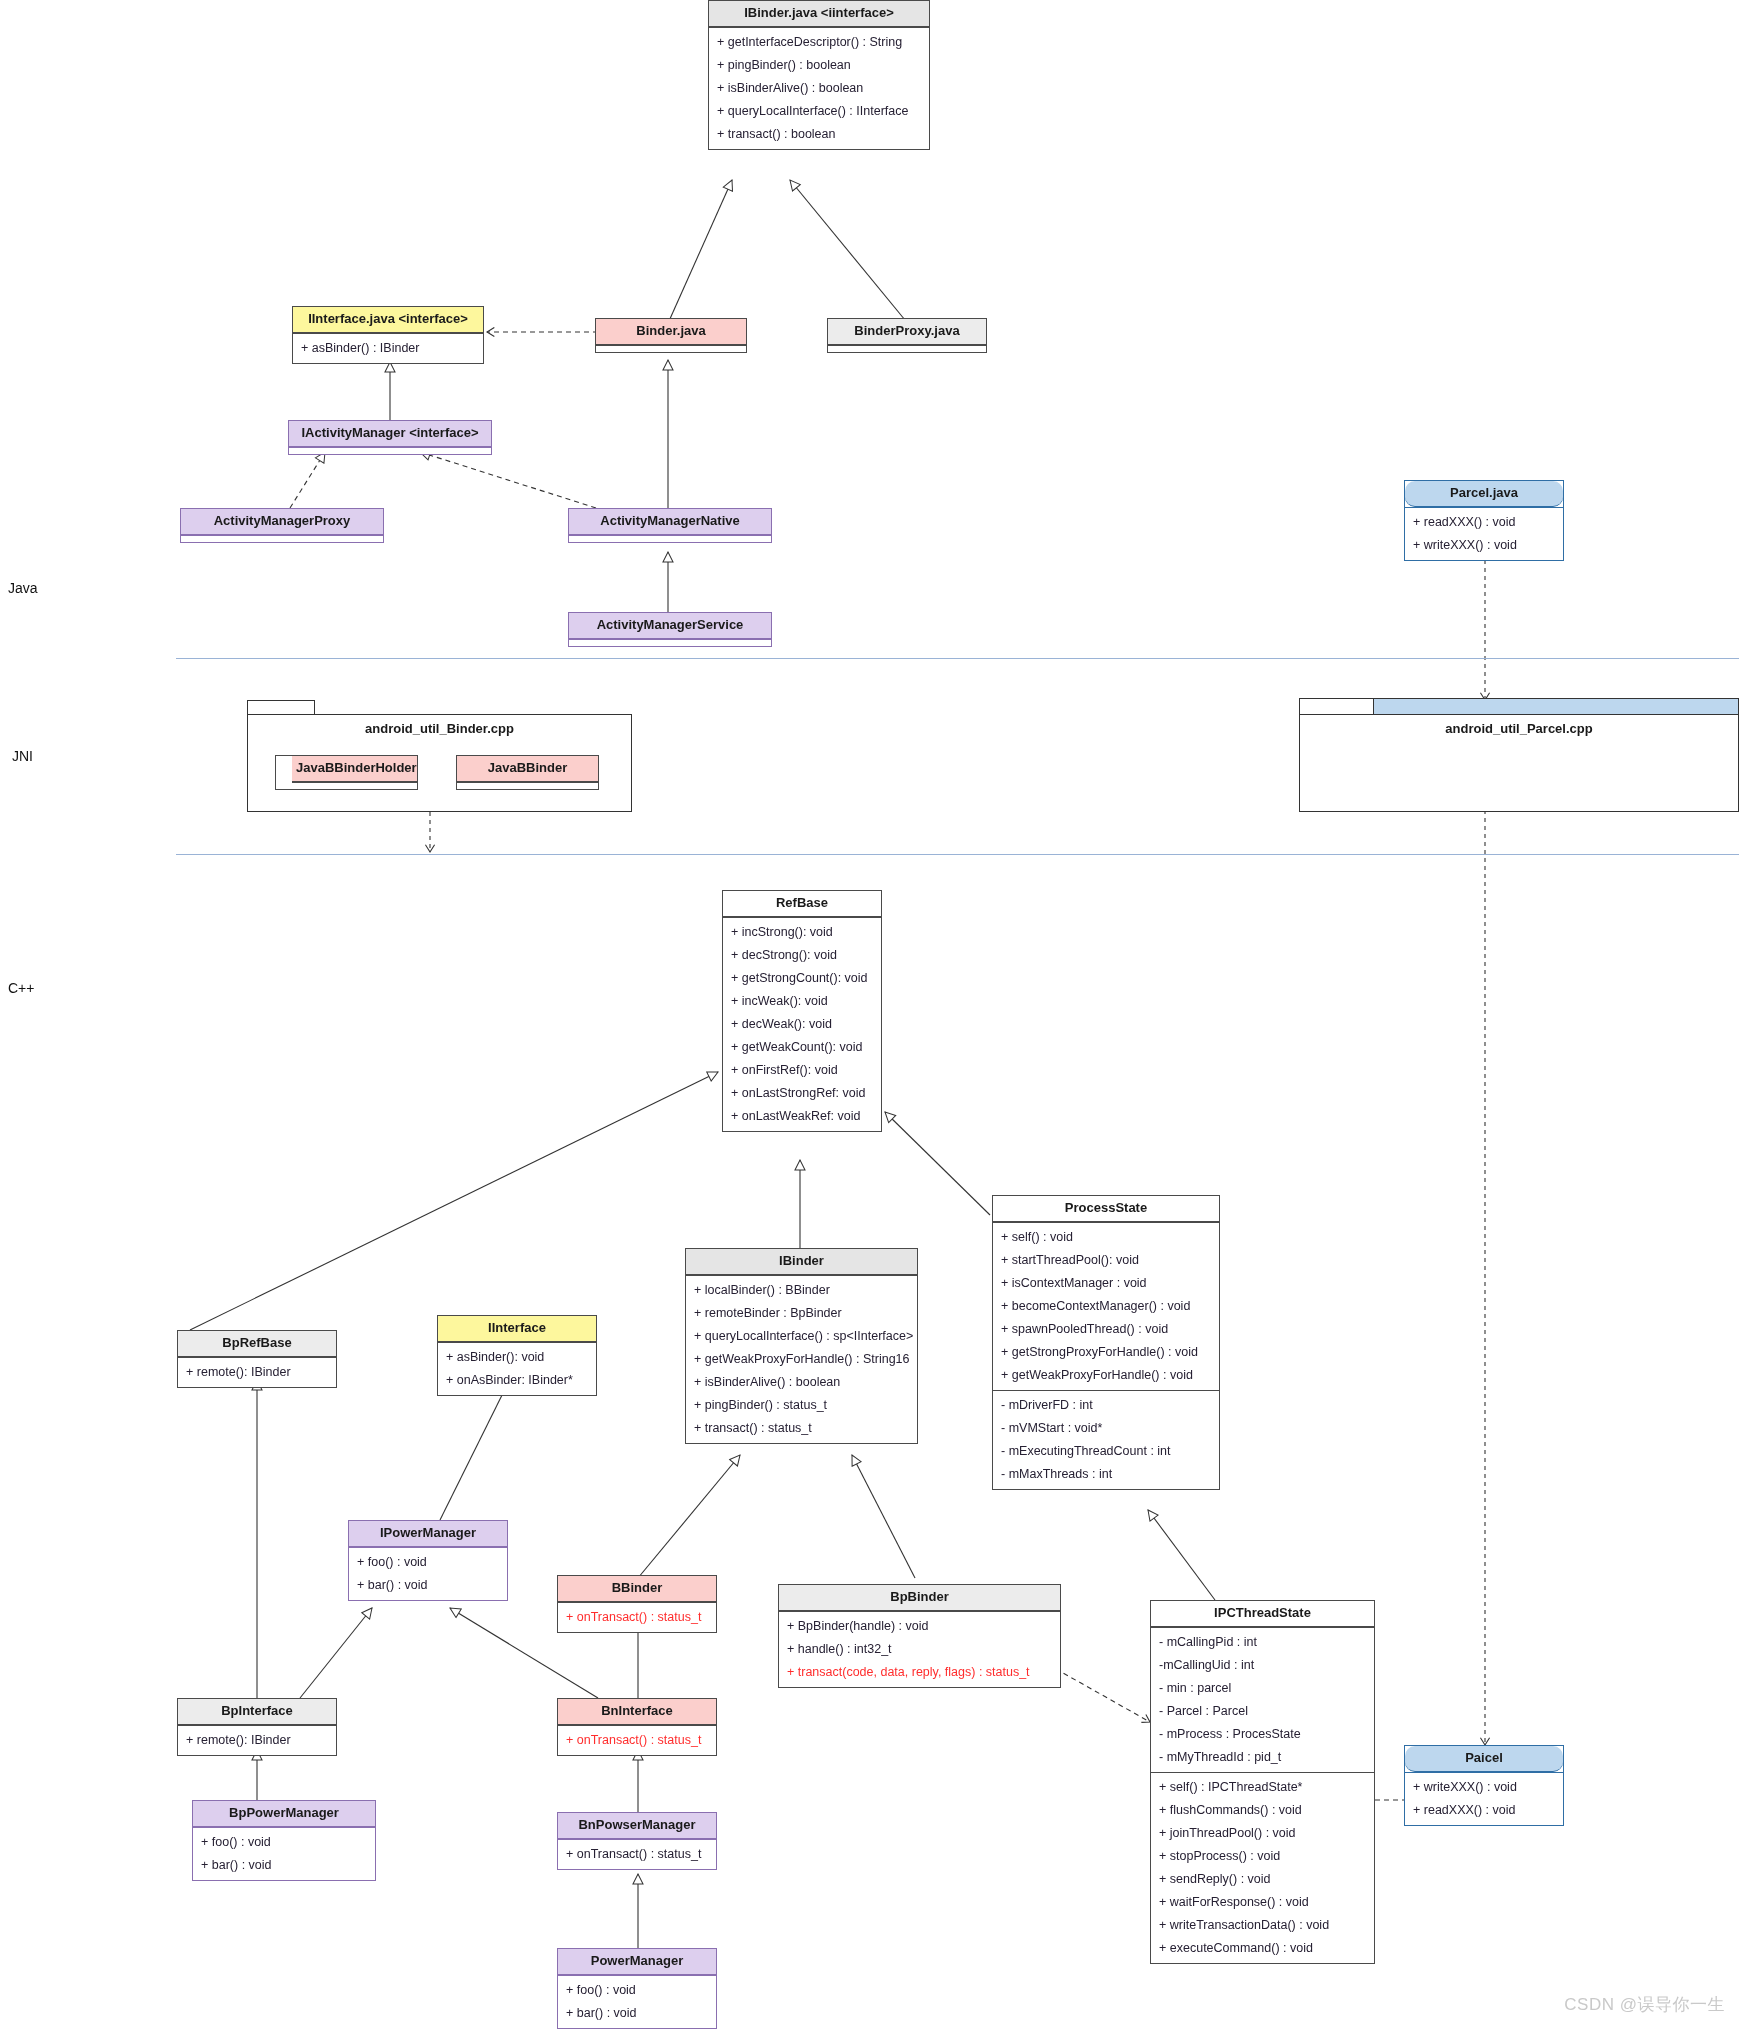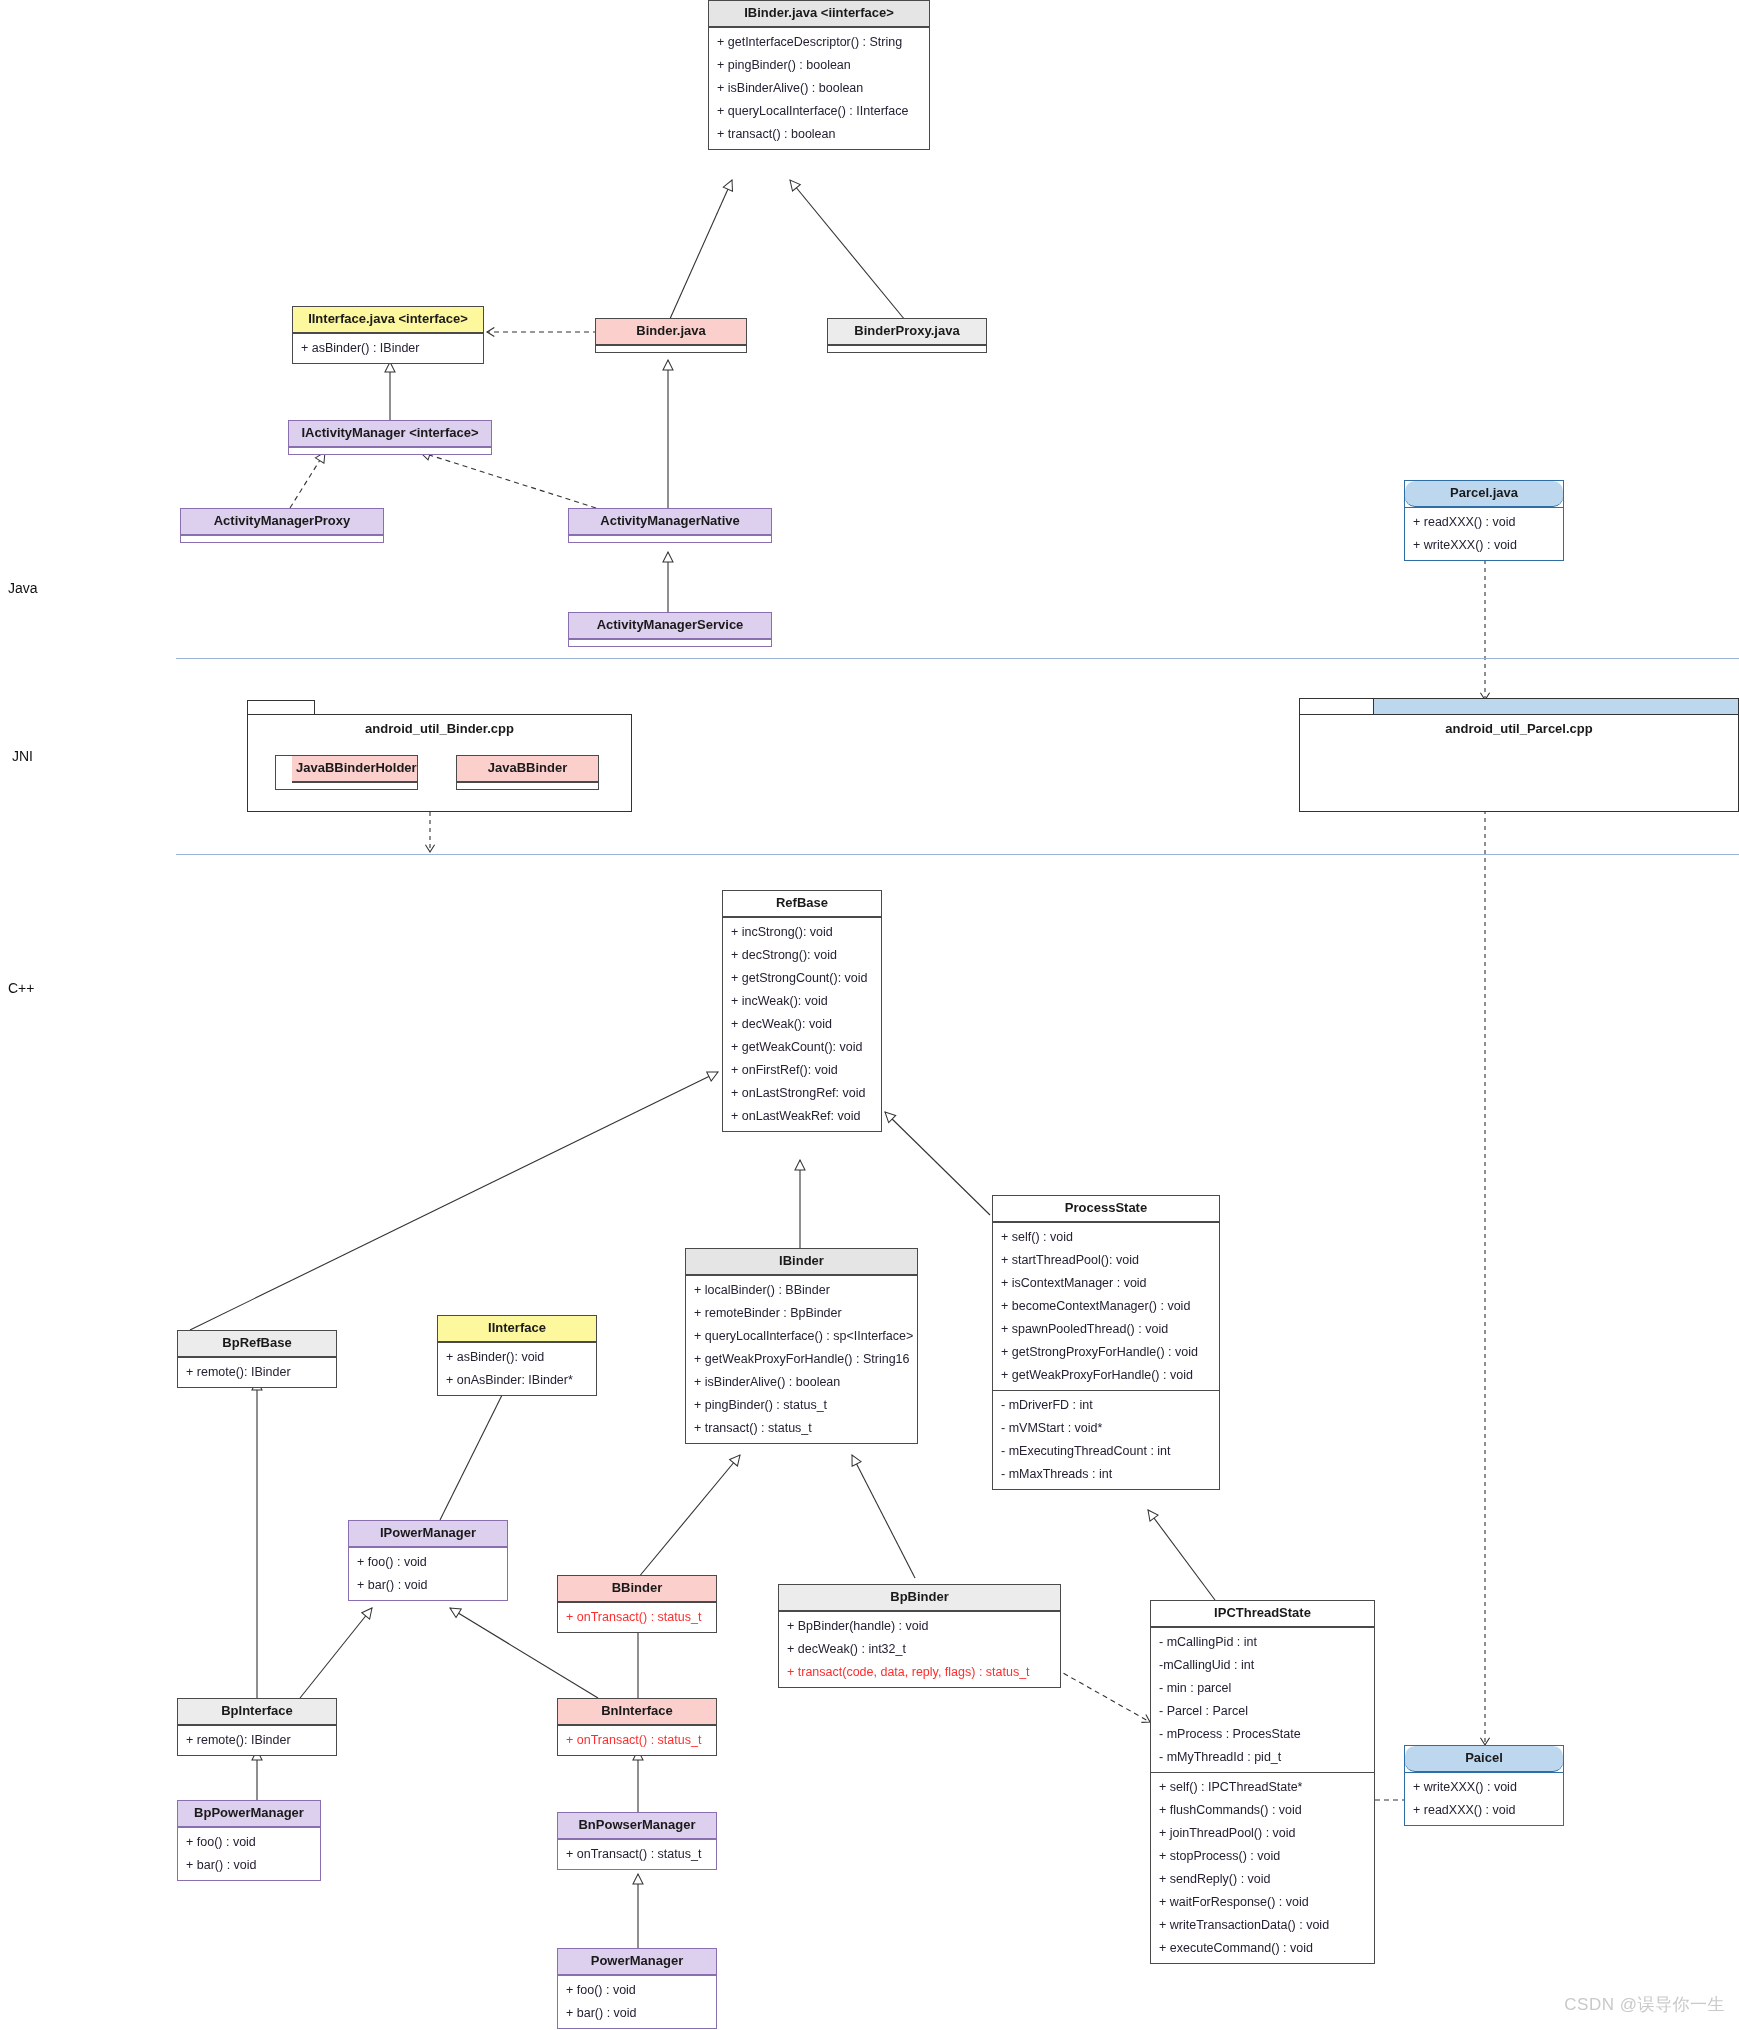--- a/index.html
+++ b/index.html
@@ -354,21 +354,21 @@
     <div class="title">BBinder</div>
     <div class="compartment">
       <div class="member red">+ onTransact() : status_t</div>
     </div>
   </div>
 
   <div class="uml fill-grey" style="left:778px; top:1584px; width:283px;">
     <div class="title">BpBinder</div>
     <div class="compartment">
       <div class="member">+ BpBinder(handle) : void</div>
-      <div class="member">+ decWeak() : int32_t</div>
+      <div class="member">+ handle() : int32_t</div>
       <div class="member red">+ transact(code, data, reply, flags) : status_t</div>
     </div>
   </div>
 
   <div class="uml fill-white" style="left:1150px; top:1600px; width:225px;">
     <div class="title">IPCThreadState</div>
     <div class="compartment">
       <div class="member">- mCallingPid : int</div>
       <div class="member">-mCallingUid : int</div>
       <div class="member">- min : parcel</div>
@@ -395,21 +395,21 @@
     </div>
   </div>
 
   <div class="uml fill-pink" style="left:557px; top:1698px; width:160px;">
     <div class="title">BnInterface</div>
     <div class="compartment">
       <div class="member red">+ onTransact() : status_t</div>
     </div>
   </div>
 
-  <div class="uml fill-purple bd-purple" style="left:177px; top:1800px; width:144px;">
+  <div class="uml fill-purple bd-purple" style="left:192px; top:1800px; width:184px;">
     <div class="title">BpPowerManager</div>
     <div class="compartment">
       <div class="member">+ foo() : void</div>
       <div class="member">+ bar() : void</div>
     </div>
   </div>
 
   <div class="uml fill-purple bd-purple" style="left:557px; top:1812px; width:160px;">
     <div class="title">BnPowserManager</div>
     <div class="compartment">

